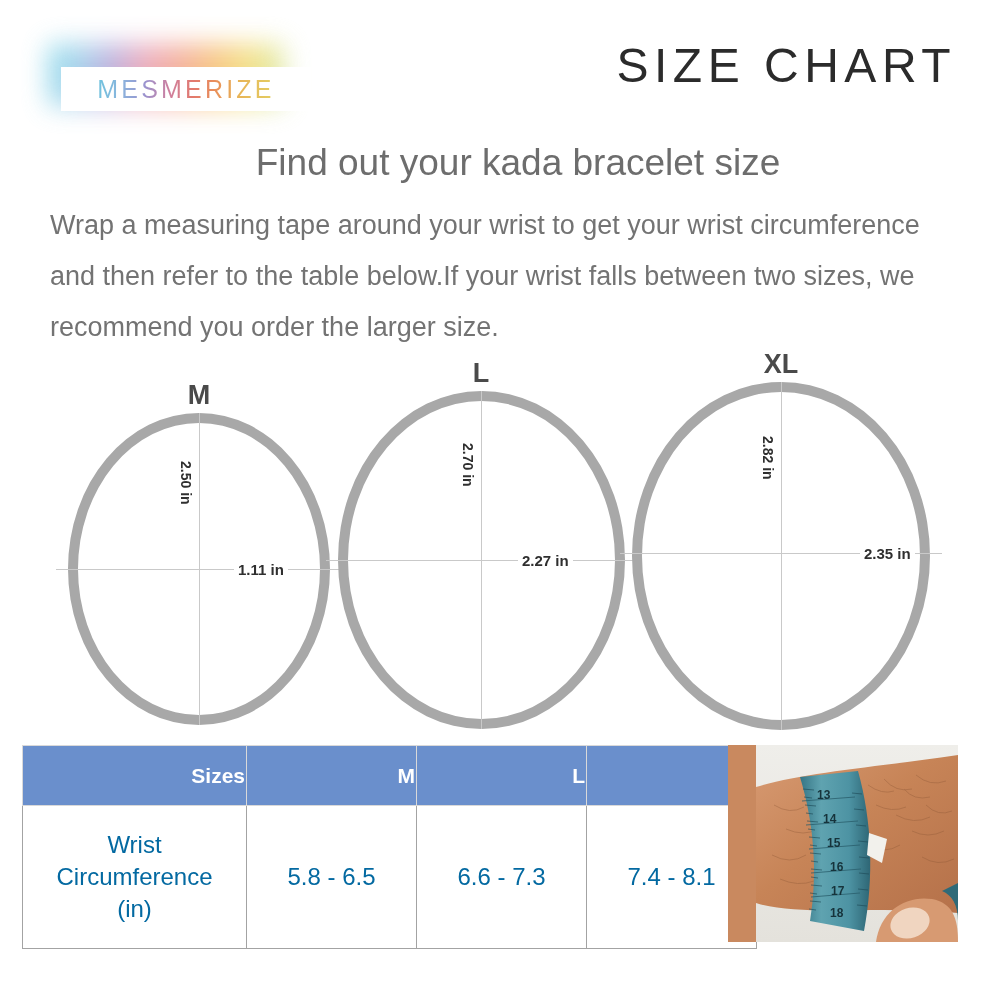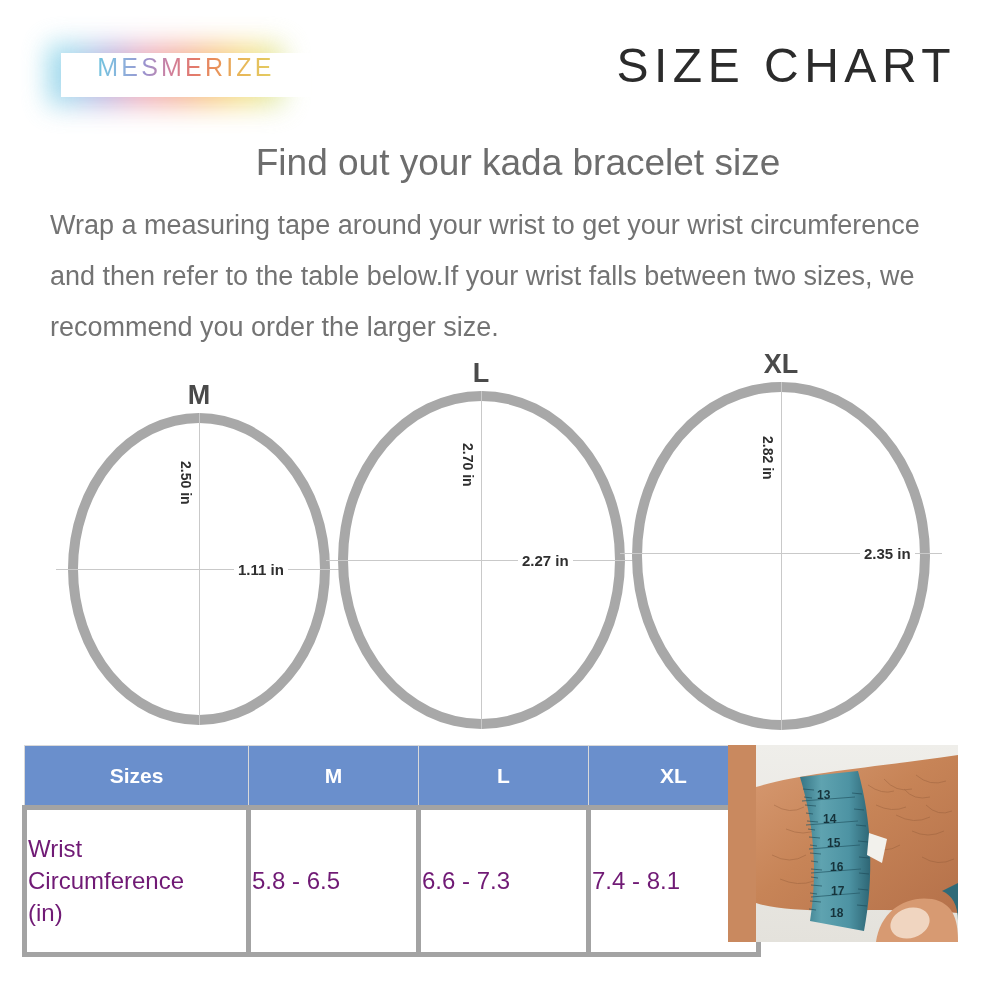--- a/index.html
+++ b/index.html
@@ -31,25 +31,25 @@
     border-radius: 6px;
     background: linear-gradient(100deg,
       #7fd4e8 0%, #9ad3ea 12%, #b0a8dd 26%,
       #e9a0b6 40%, #f3a58e 55%, #f6c06f 70%,
       #f2e07a 84%, #cfe7a8 100%);
     filter: blur(13px);
     opacity: 0.85;
   }
   #logo-plate {
     position: absolute;
-    left: 13px; top: 9px;
+    left: 13px; top: 23px;
     width: 250px; height: 44px;
     background: #ffffff;
     display: flex;
-    align-items: flex-start;
+    align-items: center;
     justify-content: center;
   }
   #logo-text {
     font-size: 25px;
     letter-spacing: 3.2px;
     font-weight: 400;
     background: linear-gradient(95deg,
       #6fc4de 0%, #8ab4dd 14%, #9a93cf 27%,
       #cf7f9e 41%, #e2796d 54%, #e98f5a 66%,
       #e8b457 79%, #e3cf63 100%);
@@ -156,28 +156,29 @@
     border-collapse: collapse;
     table-layout: fixed;
   }
   #size-table th {
     background: #6a8fcc;
     color: #ffffff;
     font-size: 21px;
     font-weight: 700;
     height: 57px;
     border: 1px solid #d9d9d9;
-    text-align: center;
+    text-align: right;
   }
   #size-table td {
     background: #ffffff;
-    color: #701a75;
+    color: #0369a1;
     font-size: 24px;
     height: 140px;
-    border: 5px solid #a3a3a3;
+    border: 1px solid #a3a3a3;
+    text-align: center;
     vertical-align: middle;
     line-height: 32px;
   }
   #size-table td.rowhead { font-size: 24px; }
 
   
   #wrist-photo {
     position: absolute;
     left: 728px;
     top: 745px;

